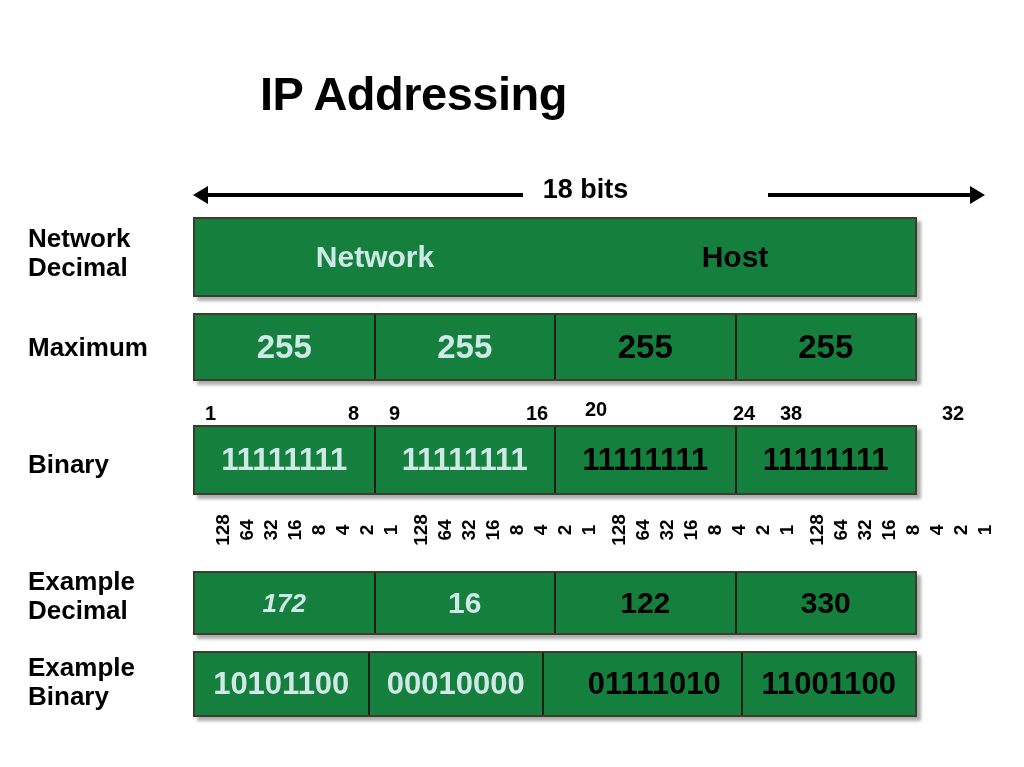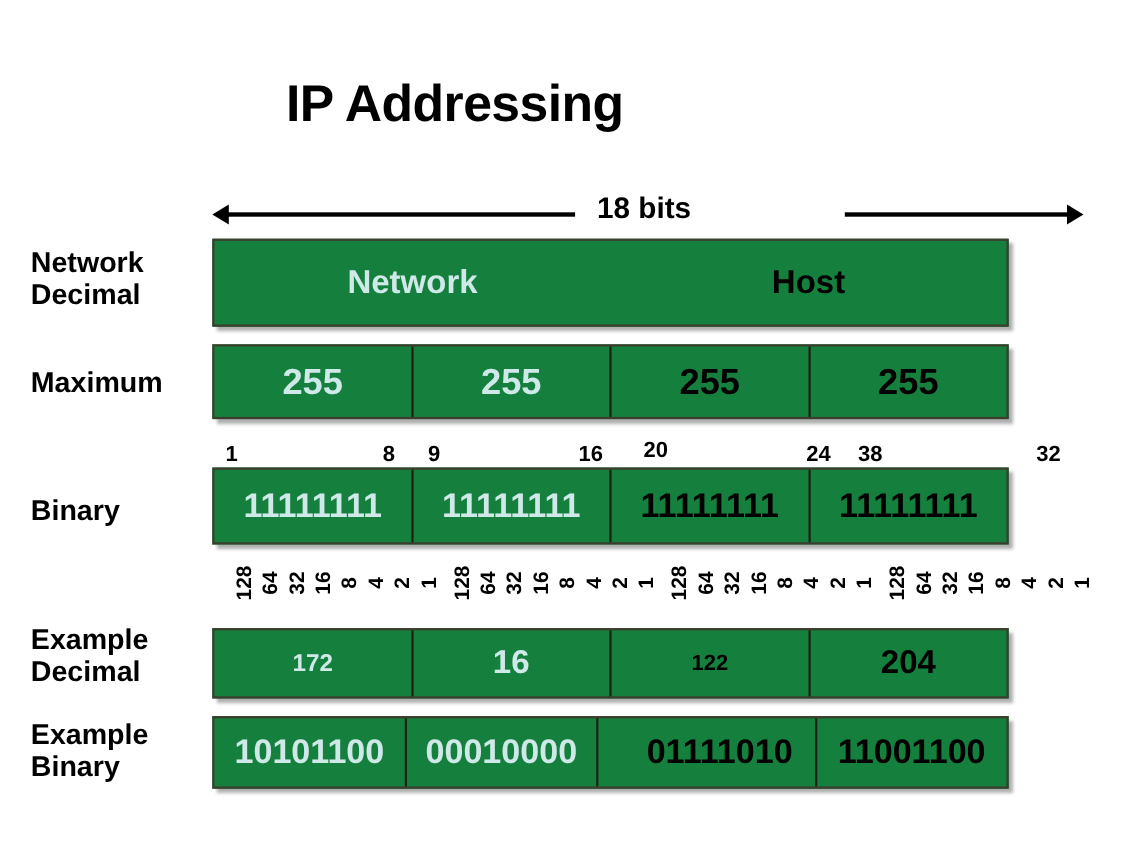--- a/index.html
+++ b/index.html
@@ -323,24 +323,24 @@
           <span>1</span>
         </div>
       </div>
     </div>
 
   <div class="row-label" style="left:28px; top:567px;">
     <div>Example</div>
     <div>Decimal</div>
   </div>
   <div class="bar" style="top:571px; height:64px;">
-    <div class="cell network-tint" style="font-size:22px;">172</div>
+    <div class="cell network-tint" style="font-size:26px;font-style:italic;">172</div>
     <div class="cell network-tint" style="font-size:30px;">16</div>
-    <div class="cell" style="font-size:20px;">122</div>
-    <div class="cell" style="font-size:30px;">204</div>
+    <div class="cell" style="font-size:30px;">122</div>
+    <div class="cell" style="font-size:30px;">330</div>
   </div>
 
   <div class="row-label" style="left:28px; top:653px;">
     <div>Example</div>
     <div>Binary</div>
   </div>
   <div class="bar" style="top:651px; height:66px;">
     <div class="cell network-tint" style="font-size:31px;">10101100</div>
     <div class="cell network-tint" style="font-size:31px;">00010000</div>
     <div class="cell" style="font-size:31px;margin-left:24px;">01111010</div>

